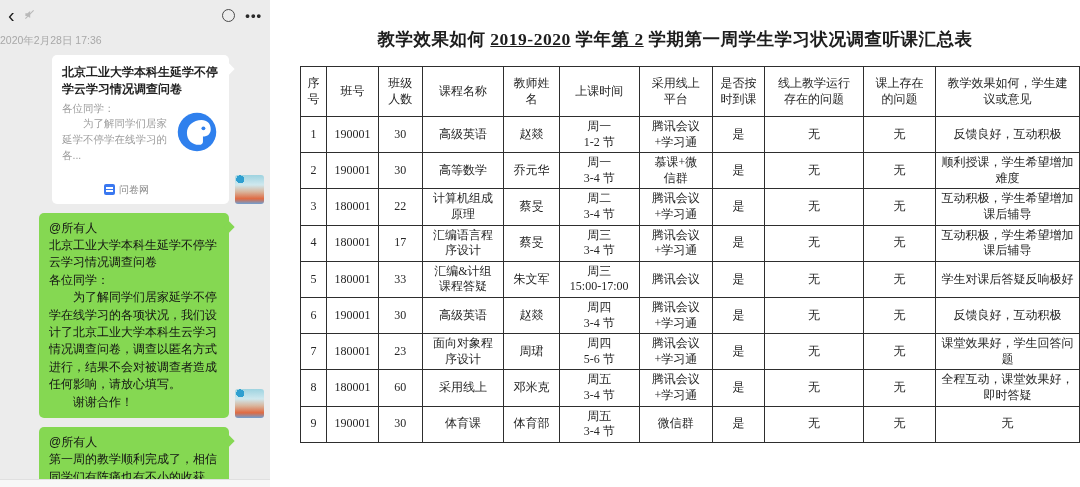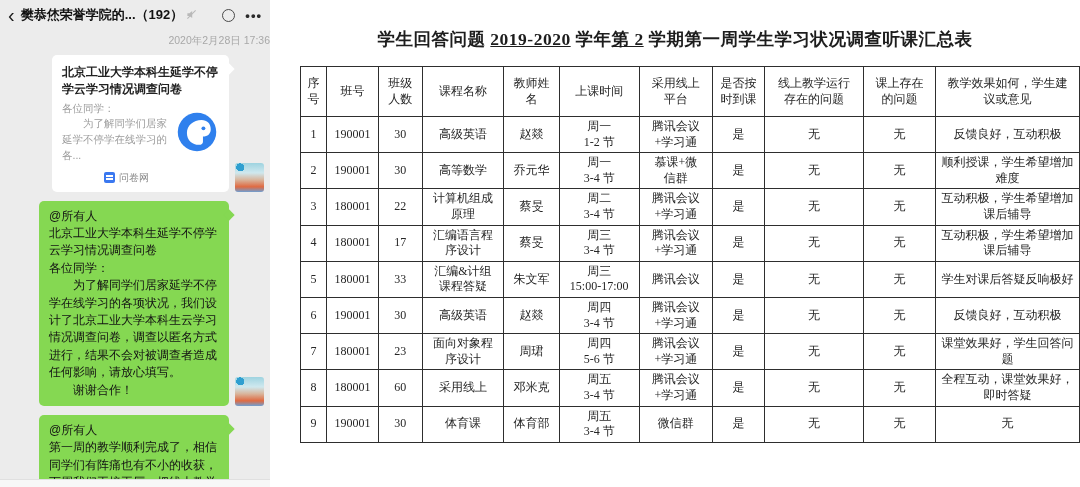--- a/index.html
+++ b/index.html
@@ -9,36 +9,36 @@
 
   
   .chat { width:270px; flex:none; background:#ececec; position:relative; overflow:hidden; }
   .nav { height:30px; display:flex; align-items:center; padding:0 8px; }
   .back { font-size:20px; line-height:1; color:#1a1a1a; margin-right:6px; font-weight:400; cursor:pointer;}
   .nav-title { font-size:13px; font-weight:700; color:#111; white-space:nowrap; }
   .mute { margin-left:3px; flex:none; }
   .nav-spacer { flex:1; }
   .ring { width:13px; height:13px; border:1.6px solid #4a4a4a; border-radius:50%; margin-right:10px; }
   .more { font-size:13px; color:#2a2a2a; letter-spacing:1px; font-weight:700; }
-  .ts { text-align:right; color:#a8a8a8; font-size:10.5px; margin:4px 0 7px; }
+  .ts { text-align:left; color:#a8a8a8; font-size:10.5px; margin:4px 0 7px; }
 
   .msg-row { position:relative; display:flex; justify-content:flex-end; align-items:flex-end; padding:0 6px 9px 0; }
   .avatar { width:29px; height:29px; border-radius:3px; flex:none; margin-left:6px;
             background:
               radial-gradient(circle at 18% 15%, #2f9fd0 0 4px, transparent 4px),
               linear-gradient(180deg,#9ed3e0 0%,#cfe8ee 34%,#d9b59c 58%,#df6a42 82%,#6f9fd2 100%);
             cursor:pointer; }
 
   .card { width:177px; background:#fff; border-radius:5px; padding:9px 10px 7px; position:relative; cursor:pointer; }
   .card:after { content:""; position:absolute; top:10px; right:-4px; width:8px; height:8px; background:#fff; transform:rotate(45deg); }
   .card-title { font-size:12px; font-weight:700; color:#222; line-height:1.4; }
   .card-mid { display:flex; margin-top:3px; align-items:center; }
   .card-preview { flex:1; font-size:10.5px; color:#9b9b9b; line-height:1.5; white-space:pre-line; }
   .dog { width:44px; height:44px; flex:none; margin-left:2px; }
-  .card-foot { margin-top:7px; display:flex; align-items:center; gap:4px;padding-left:42px; }
+  .card-foot { margin-top:19px; display:flex; align-items:center; gap:4px;padding-left:42px; }
   .src-icon { width:11px; height:11px; background:#3a78f0; border-radius:2px; position:relative; }
   .src-icon:after { content:""; position:absolute; left:2px; top:3px; width:7px; height:2px; background:#fff; box-shadow:0 3px 0 #fff; }
   .src-label { font-size:10px; color:#8b8b8b; }
 
   .bubble { width:190px; background:#85d852; border-radius:5px; padding:7px 10px; position:relative;
             font-size:12px; color:#131313; line-height:1.45; white-space:pre-line; cursor:pointer; }
   .bubble:after { content:""; position:absolute; top:10px; right:-4px; width:8px; height:8px; background:#85d852; transform:rotate(45deg); }
 
   .input-strip { position:absolute; left:0; bottom:0; width:100%; height:8px; background:#f7f7f7; border-top:1px solid #e0e0e0; }
 
@@ -53,21 +53,20 @@
   td { height:35px; }
 </style>
 </head>
 <body>
 
 <div class="app">
 
   <div class="chat">
     <div class="nav">
       <span class="back">‹</span>
-      <span class="nav-title">樊恭烋荣誉学院的...（192）</span>
       <span class="mute">
         <svg width="11" height="11" viewBox="0 0 16 16">
             <path d="M2 6h3l4-3v10l-4-3H2z" fill="#b9b9b9"></path>
             <line x1="2" y1="14" x2="14" y2="2" stroke="#b9b9b9" stroke-width="1.6"></line>
           </svg>
       </span>
       <span class="nav-spacer"></span>
       <span class="ring"></span>
       <span class="more">•••</span>
     </div>
@@ -108,21 +107,21 @@
     <div class="msg-row">
       <div class="bubble">@所有人
 第一周的教学顺利完成了，相信同学们有阵痛也有不小的收获，下周我们再接再厉，把线上教学的模式吃透，发挥出线上学习的最大效用，大家加油！</div>
       <div class="avatar"></div>
     </div>
 
     <div class="input-strip"></div>
   </div>
 
   <div class="doc">
-    <div class="doc-title"><span>学生回答问题 </span><span class="tu">2019-2020</span><span> 学年</span><span class="tu">第 2</span><span> 学期第一周学生学习状况调查听课汇总表</span></div>
+    <div class="doc-title"><span>教学效果如何 </span><span class="tu">2019-2020</span><span> 学年</span><span class="tu">第 2</span><span> 学期第一周学生学习状况调查听课汇总表</span></div>
     <table>
       <colgroup>
           <col style="width: 26px;">
           <col style="width: 52px;">
           <col style="width: 44px;">
           <col style="width: 82px;">
           <col style="width: 56px;">
           <col style="width: 80px;">
           <col style="width: 74px;">
           <col style="width: 52px;">

